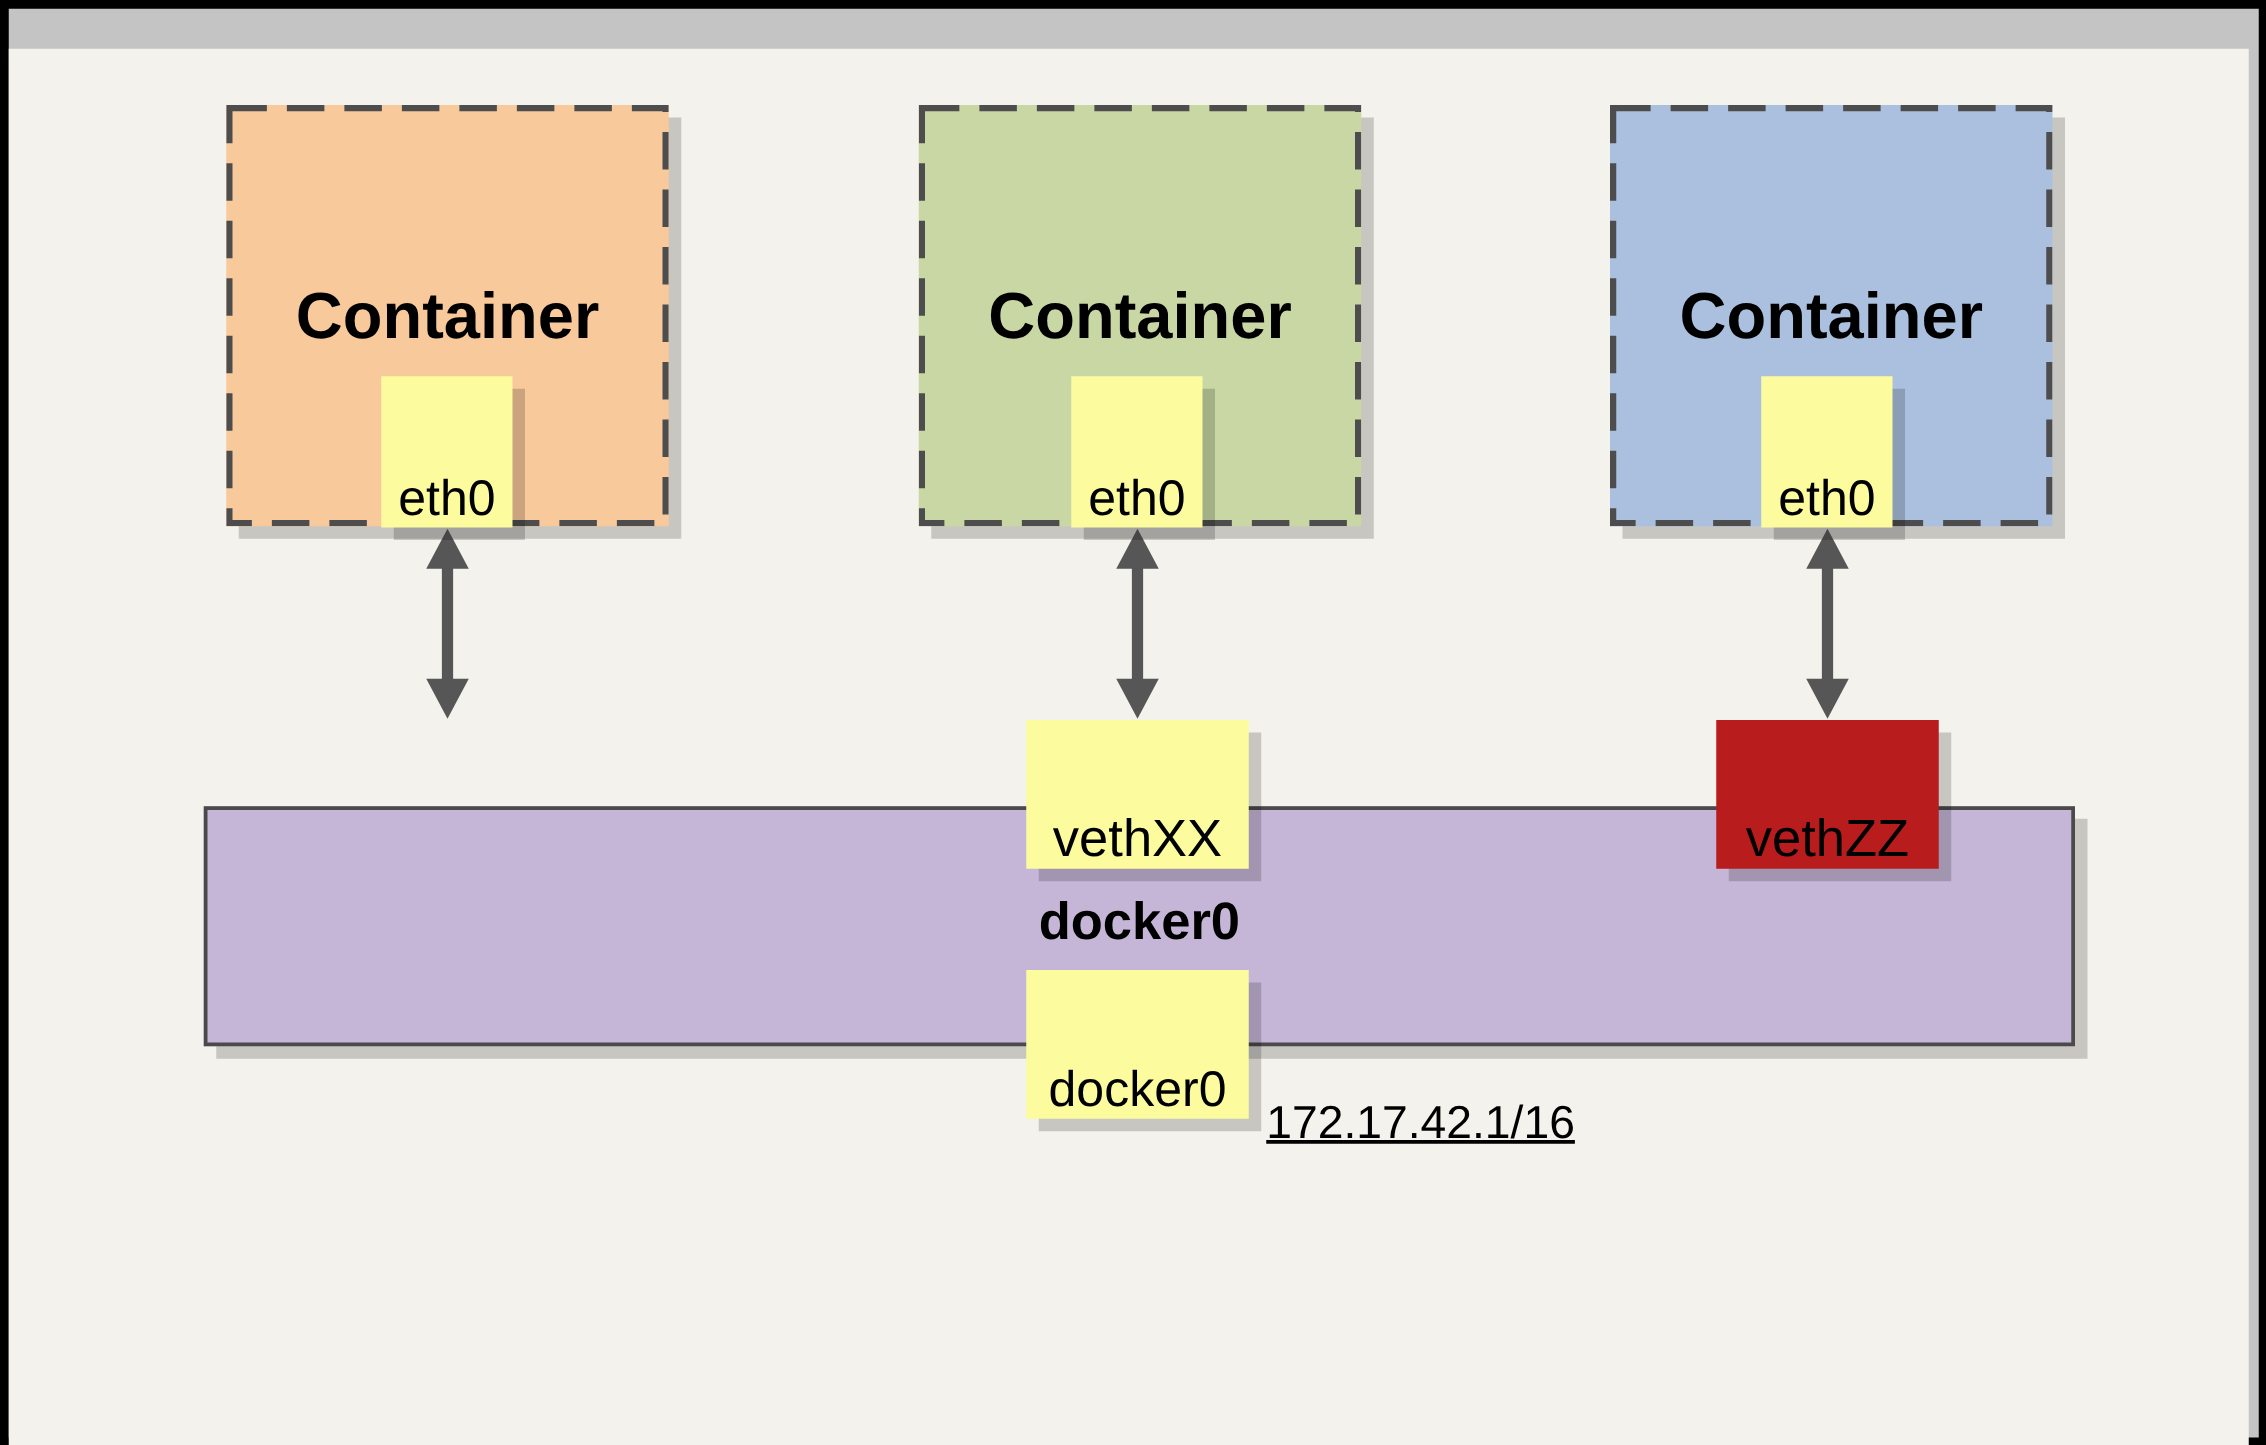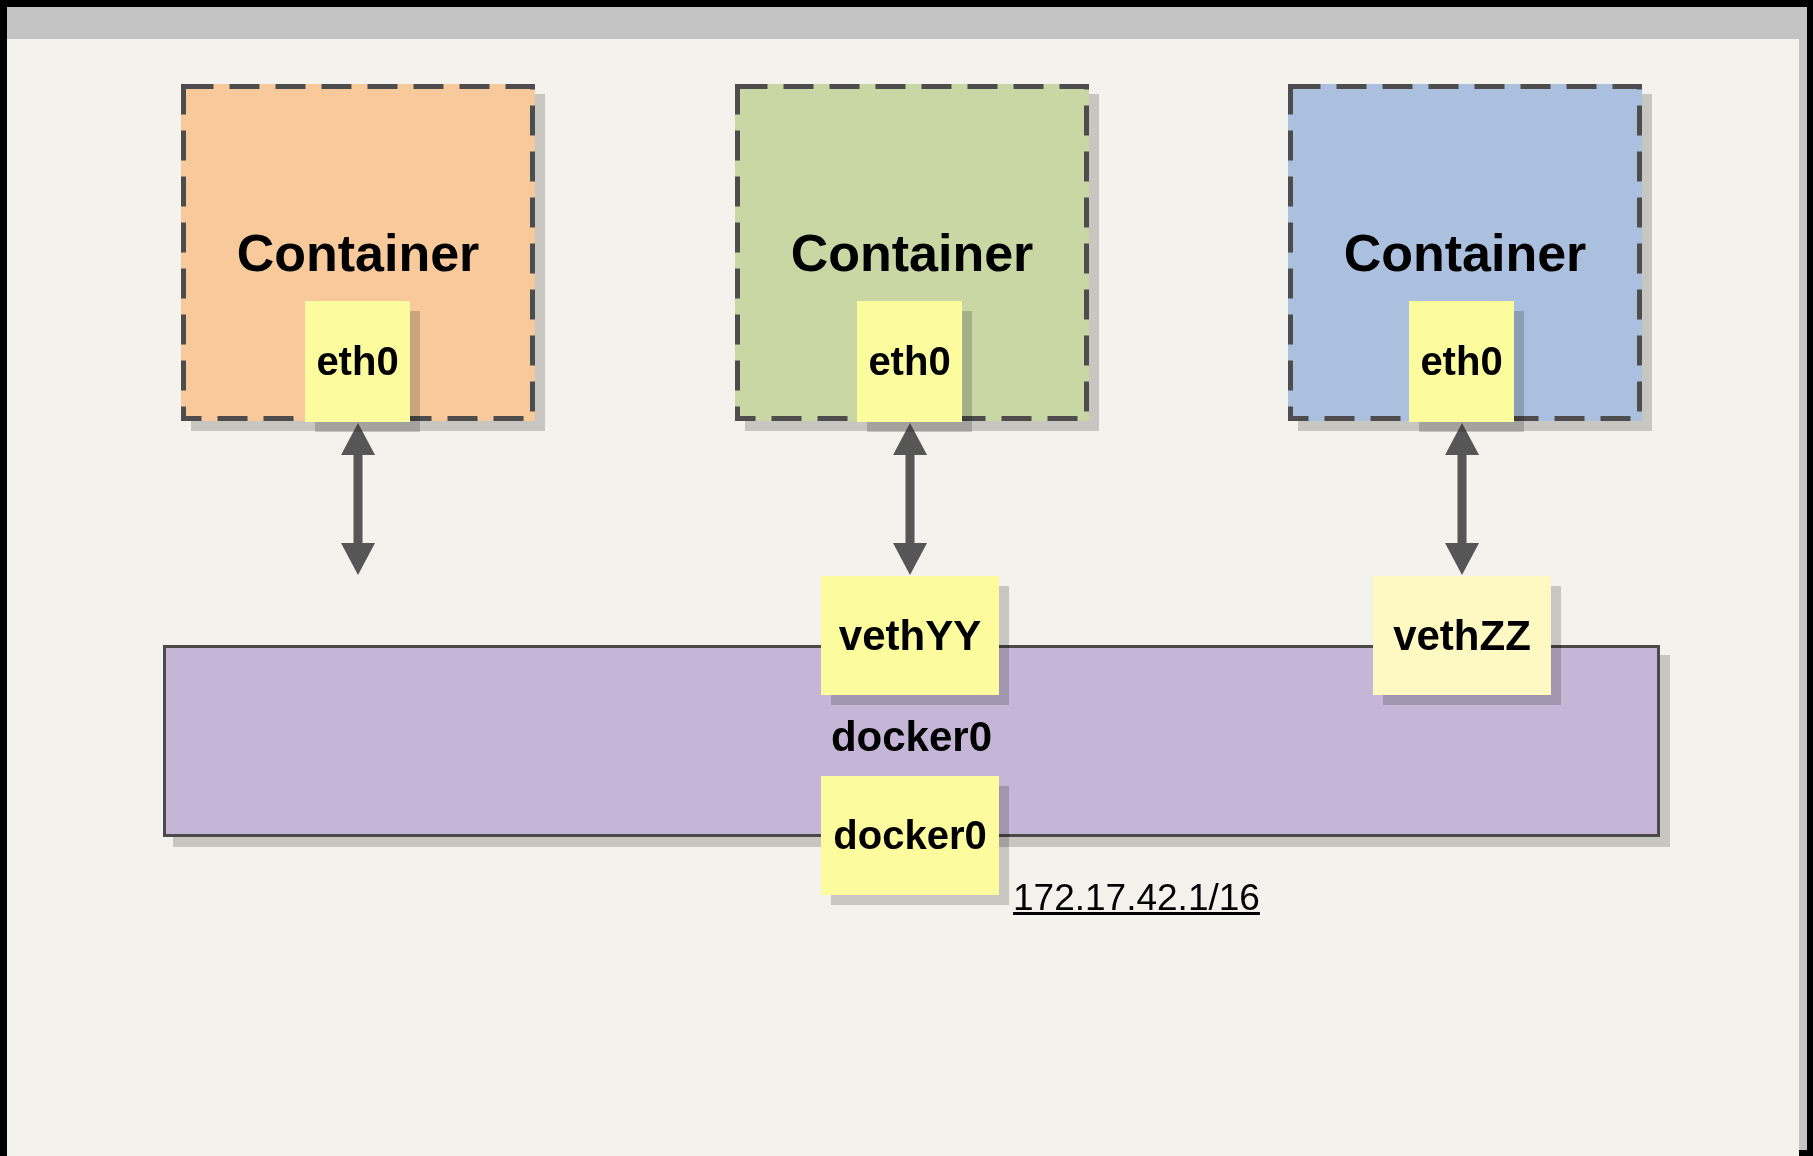--- a/index.html
+++ b/index.html
@@ -39,23 +39,22 @@
   }
   .container-title {
     font-size: 52px; font-weight: bold; line-height: 56px;
     position: relative; z-index: 2;
   }
 
   
   .note {
     position: absolute;
     box-shadow: 10px 10px 0 rgba(0,0,0,0.18);
-    display: flex; align-items: center; justify-content: center;
+    display: flex; align-items: flex-end; justify-content: center;
     z-index: 5;
-    font-weight: bold;
   }
   .note-eth   { top: 262px; width: 105px; height: 121px; font-size: 40px; }
   .note-veth  { top: 537px; width: 178px; height: 119px; font-size: 42px; }
   .note-dock  { left: 814px; top: 737px; width: 178px; height: 119px; font-size: 40px; }
 
   
   .arrow { position: absolute; top: 382px; z-index: 4; }
   .arrow line    { stroke: #565656; stroke-width: 9; }
   .arrow polygon { fill: #565656; }
 
@@ -144,23 +143,23 @@
       <span>eth0</span>
     </div>
     <div class="note note-eth" style="left: 850px; background: rgb(252, 252, 158);">
       <span>eth0</span>
     </div>
     <div class="note note-eth" style="left: 1402px; background: rgb(252, 252, 158);">
       <span>eth0</span>
     </div>
 
     <div class="note note-veth" style="left: 814px; background: rgb(252, 252, 158);">
-      <span>vethYY</span>
+      <span>vethXX</span>
     </div>
-    <div class="note note-veth" style="left: 1366px; background: #fef9c3;">
+    <div class="note note-veth" style="left: 1366px; background: #b91c1c;">
       <span>vethZZ</span>
     </div>
 
     <div class="note note-dock" style="background: rgb(252, 252, 158);">
       <span>docker0</span>
     </div>
     <div class="bridge-ip">172.17.42.1/16</div>
 
 
   </div>

